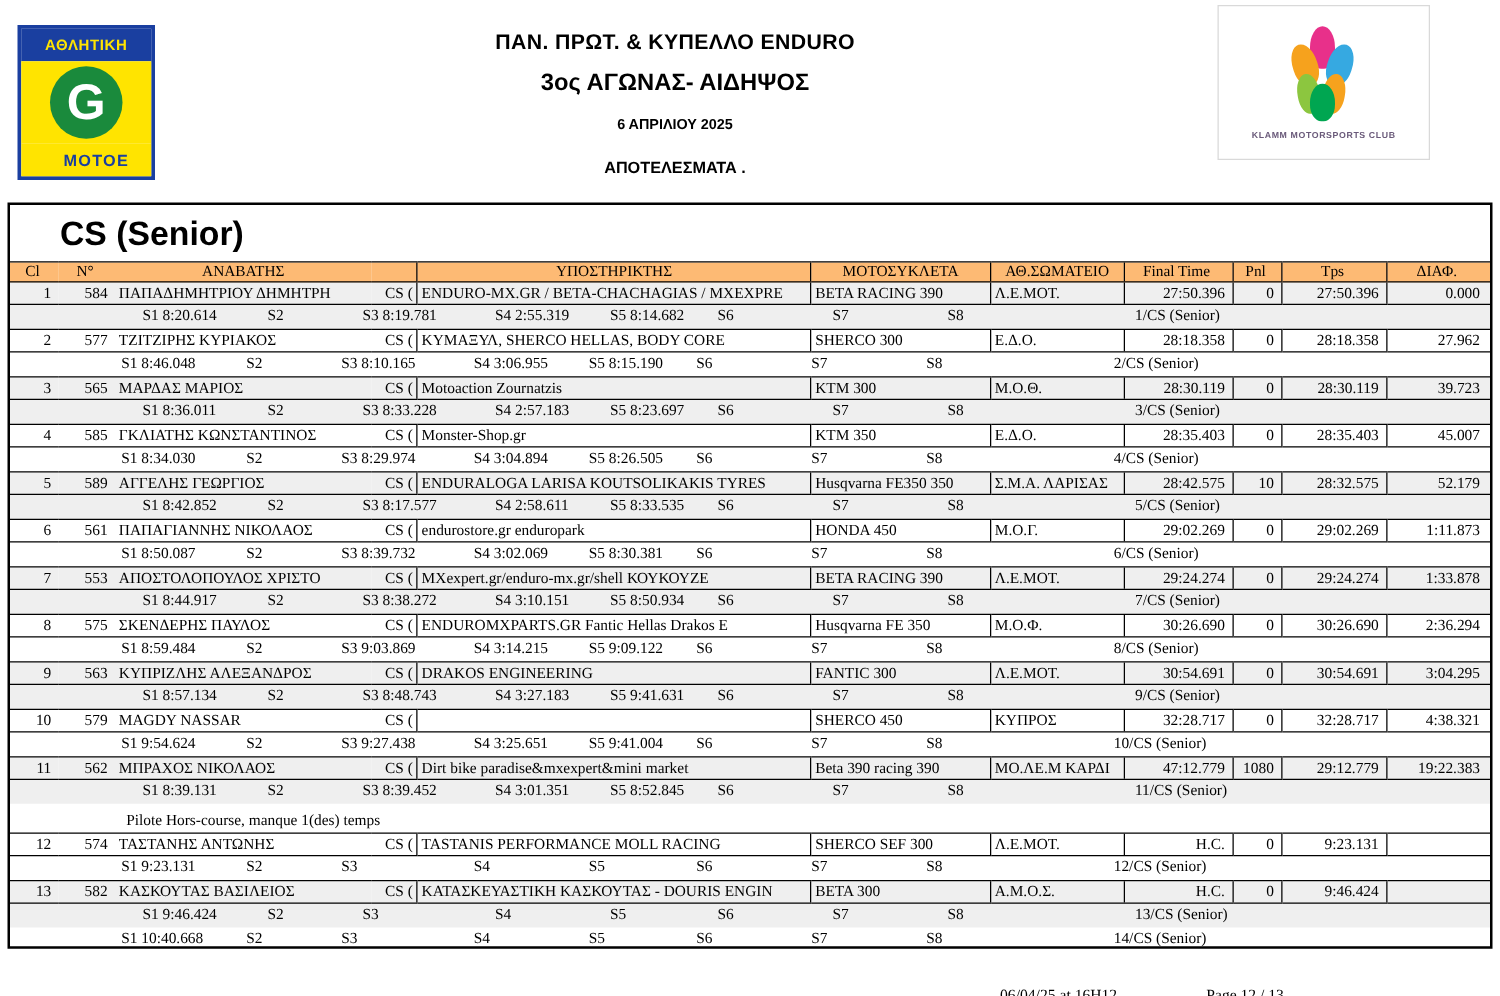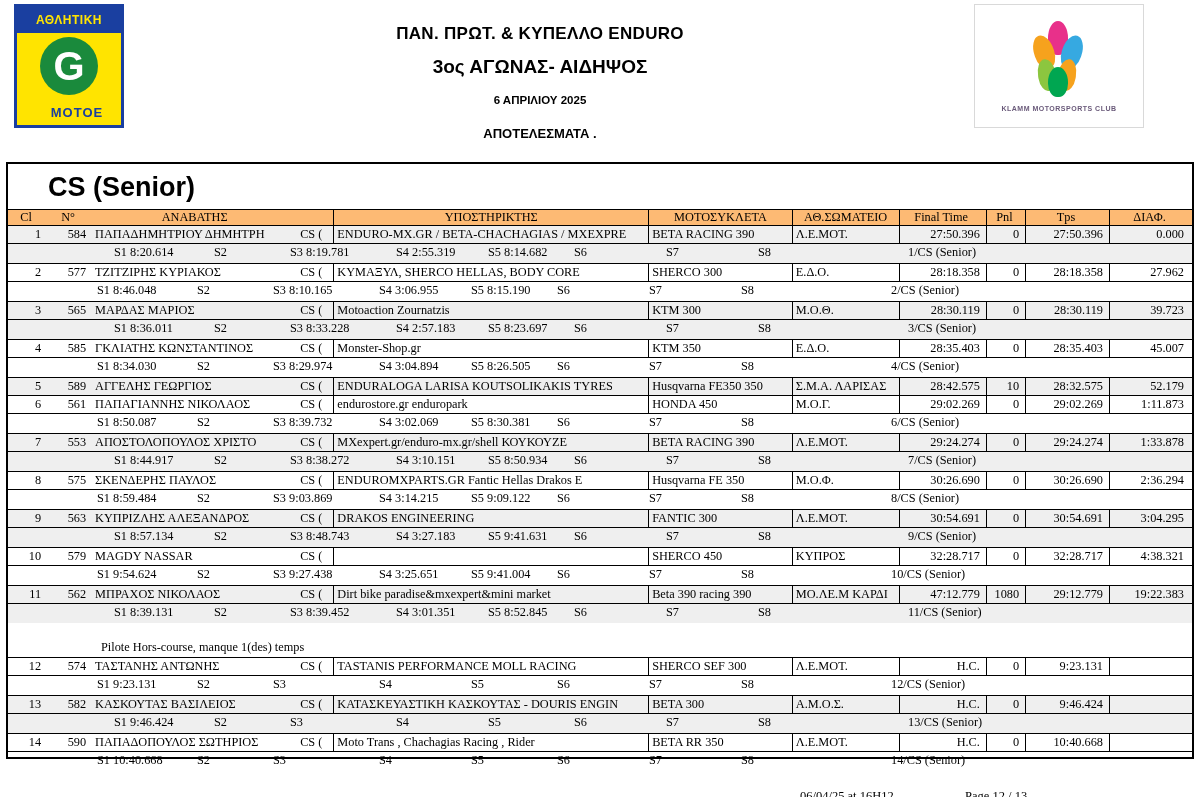--- a/index.html
+++ b/index.html
@@ -11,21 +11,21 @@
     color: #000;
   }
   .page { position: relative; width: 1200px; height: 797px; overflow: hidden; }
 
   
   .header {
     position: relative;
     height: 160px;
   }
   .logo-left {
-    position: absolute; left: 14px; top: 4px;
+    position: absolute; left: 14px; top: 20px;
     width: 110px; height: 124px;
     background: #ffffff;
     border: 3px solid #1a3fa0;
     display: flex; flex-direction: column; align-items: center;
   }
   .logo-left .l-top {
     width: 100%; height: 26px; background: #1a3fa0; color: #ffe400;
     font-family: "Liberation Sans", sans-serif;
     font-weight: bold; font-size: 12px; letter-spacing: .5px;
     display: flex; align-items: center; justify-content: center;
@@ -134,30 +134,30 @@
   }
   tr.main.shade td { background: #efefef; }
   tr.sub td {
     padding: 1px 3px;
     white-space: nowrap;
     height: 17px;
     border: none;
   }
   tr.sub.shade td { background: #efefef; padding-left: 20px; }
   tr.note td {
-    padding: 17px 3px 2px 3px;
+    padding: 6px 3px 2px 3px;
     white-space: nowrap;
     height: 17px;
     border: none;
   }
 
   .c-cl  { width: 42px;  text-align: right; padding-right: 6px !important; }
   .c-no  { width: 48px;  text-align: right; padding-right: 6px !important; }
   .c-rider { width: 210px; text-align: left; margin-top: 40px; }
-  .c-cs  { width: 38px;  text-align: left; }
+  .c-cs  { width: 38px;  text-align: right; }
   .c-sup { width: 318px; text-align: left; border-left: 1px solid #000; }
   .c-moto{ width: 148px; text-align: left; border-left: 1px solid #000; }
   .c-club{ width: 108px; text-align: left; border-left: 1px solid #000; }
   .c-ft  { width: 92px;  text-align: right; padding-right: 6px !important; border-left: 1px solid #000; }
   .c-pnl { width: 40px;  text-align: right; padding-right: 6px !important; border-left: 1px solid #000; }
   .c-tps { width: 88px;  text-align: right; padding-right: 6px !important; border-left: 1px solid #000; }
   .c-dif { width: 86px;  text-align: right; padding-right: 8px !important; border-left: 1px solid #000; }
 
   th.c-rider, th.c-sup { text-align: center; }
   th.c-moto, th.c-club { text-align: center; }
@@ -362,20 +362,35 @@
             <td class="c-rider">ΑΓΓΕΛΗΣ ΓΕΩΡΓΙΟΣ</td>
             <td class="c-cs">CS (</td>
             <td class="c-sup">ENDURALOGA LARISA KOUTSOLIKAKIS TYRES</td>
             <td class="c-moto">Husqvarna FE350 350</td>
             <td class="c-club">Σ.Μ.Α. ΛΑΡΙΣΑΣ</td>
             <td class="c-ft">28:42.575</td>
             <td class="c-pnl">10</td>
             <td class="c-tps">28:32.575</td>
             <td class="c-dif">52.179</td>
           </tr>
+          <tr class="sub shade">
+            <td colspan="11">
+              <div class="splits">
+                <span class="sp1">S1 8:42.852</span>
+                <span class="sp2">S2</span>
+                <span class="sp3">S3 8:17.577</span>
+                <span class="sp4">S4 2:58.611</span>
+                <span class="sp5">S5 8:33.535</span>
+                <span class="sp6">S6</span>
+                <span class="sp7">S7</span>
+                <span class="sp8">S8</span>
+                <span class="rank-lbl">5/CS (Senior)</span>
+              </div>
+            </td>
+          </tr>
           <tr class="main">
             <td class="c-cl">6</td>
             <td class="c-no">561</td>
             <td class="c-rider">ΠΑΠΑΓΙΑΝΝΗΣ ΝΙΚΟΛΑΟΣ</td>
             <td class="c-cs">CS (</td>
             <td class="c-sup">endurostore.gr enduropark</td>
             <td class="c-moto">HONDA 450</td>
             <td class="c-club">Μ.Ο.Γ.</td>
             <td class="c-ft">29:02.269</td>
             <td class="c-pnl">0</td>
@@ -591,33 +606,20 @@
                 <span class="sp3">S3</span>
                 <span class="sp4">S4</span>
                 <span class="sp5">S5</span>
                 <span class="sp6">S6</span>
                 <span class="sp7">S7</span>
                 <span class="sp8">S8</span>
                 <span class="rank-lbl">13/CS (Senior)</span>
               </div>
             </td>
           </tr>
-          <tr class="main">
-            <td class="c-cl">14</td>
-            <td class="c-no">590</td>
-            <td class="c-rider">ΠΑΠΑΔΟΠΟΥΛΟΣ ΣΩΤΗΡΙΟΣ</td>
-            <td class="c-cs">CS (</td>
-            <td class="c-sup">Moto Trans , Chachagias Racing , Rider</td>
-            <td class="c-moto">BETA RR 350</td>
-            <td class="c-club">Λ.Ε.ΜΟΤ.</td>
-            <td class="c-ft">H.C.</td>
-            <td class="c-pnl">0</td>
-            <td class="c-tps">10:40.668</td>
-            <td class="c-dif"></td>
-          </tr>
           <tr class="sub">
             <td colspan="11">
               <div class="splits">
                 <span class="sp1">S1 10:40.668</span>
                 <span class="sp2">S2</span>
                 <span class="sp3">S3</span>
                 <span class="sp4">S4</span>
                 <span class="sp5">S5</span>
                 <span class="sp6">S6</span>
                 <span class="sp7">S7</span>

